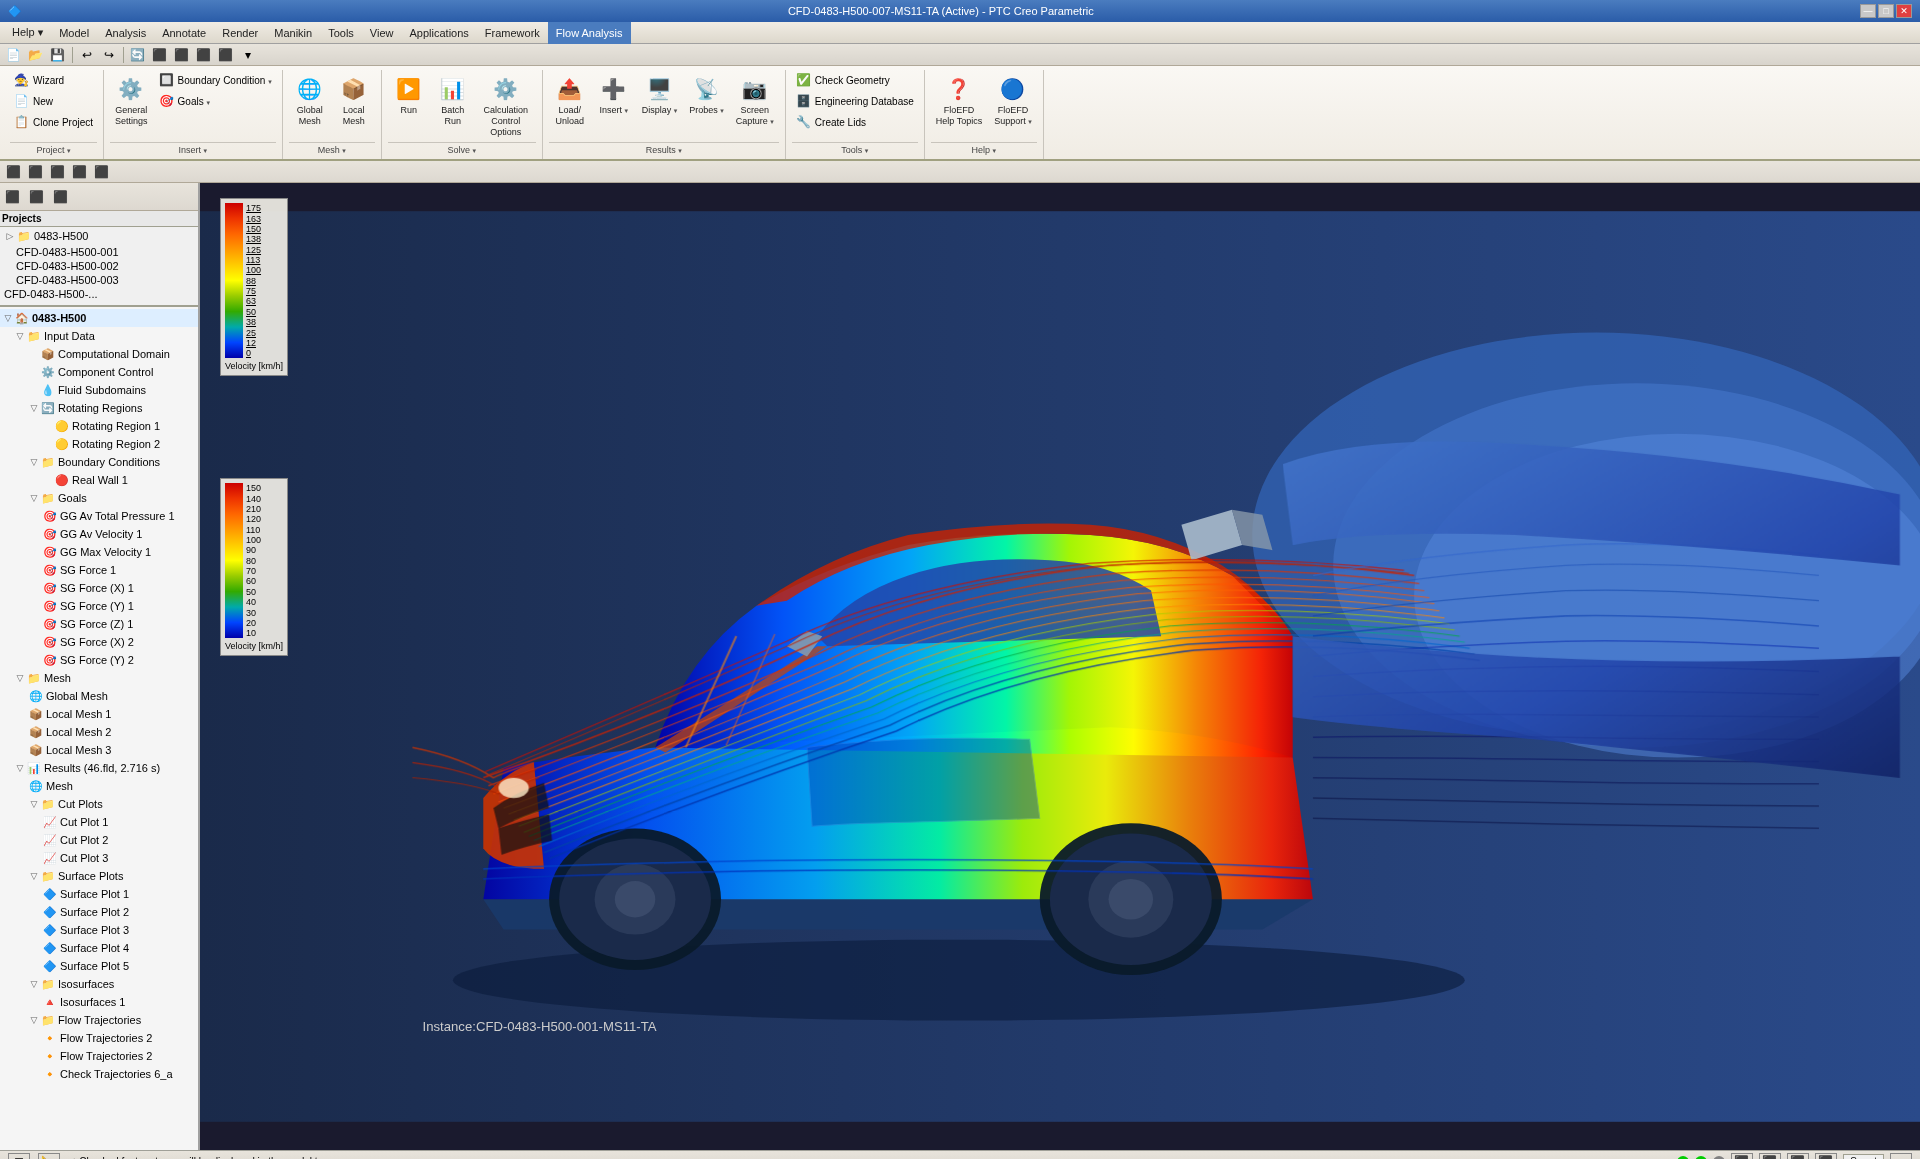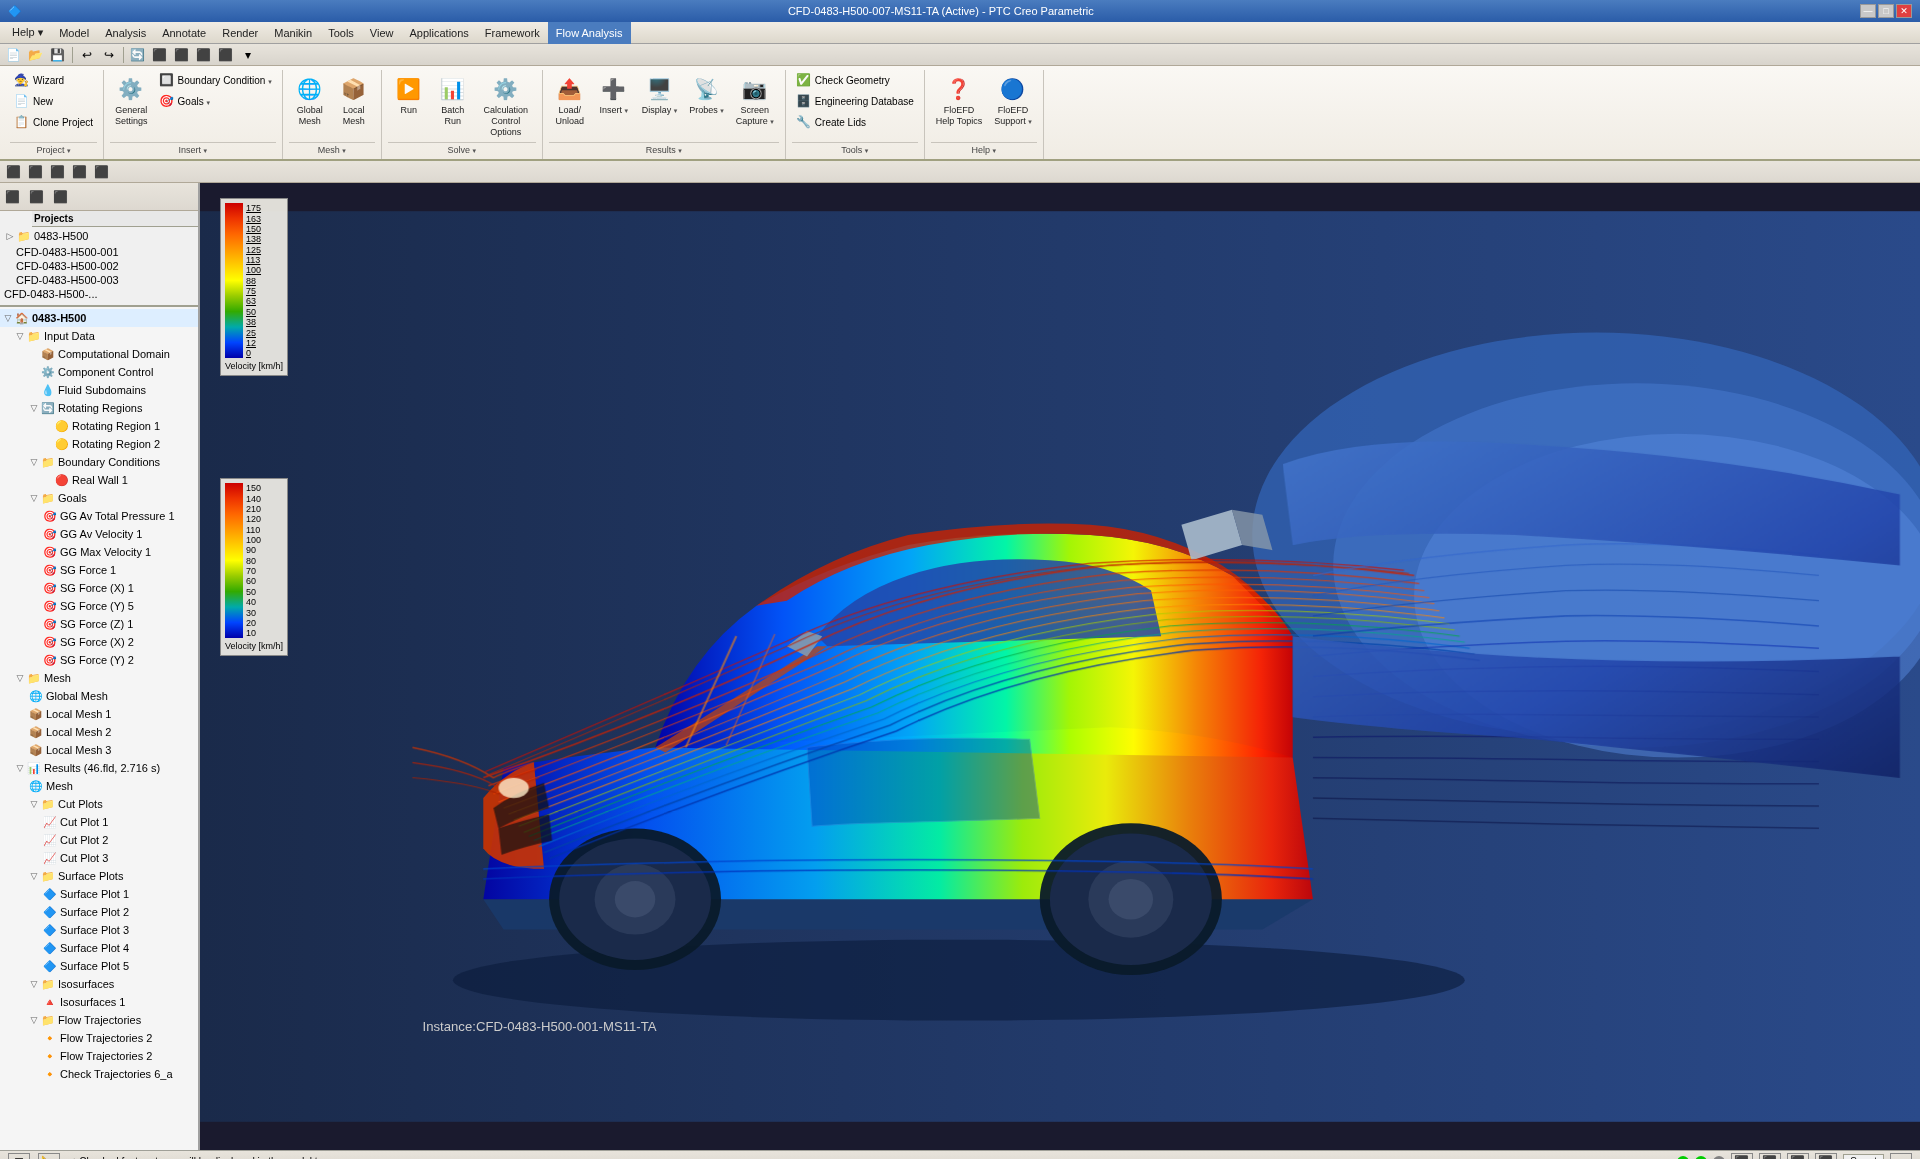--- a/index.html
+++ b/index.html
@@ -413,21 +413,21 @@
 <div id="main-area">
 
   <div id="left-panel">
 
     <div id="tree-toolbar">
       <div class="tree-toolbar-btn">⬛</div>
       <div class="tree-toolbar-btn">⬛</div>
       <div class="tree-toolbar-btn">⬛</div>
     </div>
 
-    <div style="background:#e8e8e8;border-bottom:1px solid #a0a090;padding:2px;font-size:10px;font-weight:bold;margin-left:32px;">
+    <div style="background:#e8e8e8;border-bottom:1px solid #a0a090;padding:2px;font-size:10px;font-weight:bold;">
       <span>Projects</span>
     </div>
     <div style="height:80px;overflow-y:auto;background:#f0f0f0;border-bottom:2px solid #a0a090;">
       <div class="tree-item" style="padding-left:4px;">
         <span class="tree-toggle">▷</span>
         <span class="tree-icon">📁</span>
         <span class="tree-label">0483-H500</span>
       </div>
       <div class="tree-item" style="padding-left:16px;">
         <span class="tree-label">CFD-0483-H500-001</span>
@@ -516,21 +516,21 @@
       <div class="tree-item" style="padding-left:42px;">
         <span class="tree-icon" style="color:#2255aa;">🎯</span>
         <span class="tree-label">SG Force 1</span>
       </div>
       <div class="tree-item" style="padding-left:42px;">
         <span class="tree-icon" style="color:#2255aa;">🎯</span>
         <span class="tree-label">SG Force (X) 1</span>
       </div>
       <div class="tree-item" style="padding-left:42px;">
         <span class="tree-icon" style="color:#2255aa;">🎯</span>
-        <span class="tree-label">SG Force (Y) 5</span>
+        <span class="tree-label">SG Force (Y) 1</span>
       </div>
       <div class="tree-item" style="padding-left:42px;">
         <span class="tree-icon" style="color:#2255aa;">🎯</span>
         <span class="tree-label">SG Force (Z) 1</span>
       </div>
       <div class="tree-item" style="padding-left:42px;">
         <span class="tree-icon" style="color:#2255aa;">🎯</span>
         <span class="tree-label">SG Force (X) 2</span>
       </div>
       <div class="tree-item" style="padding-left:42px;">

